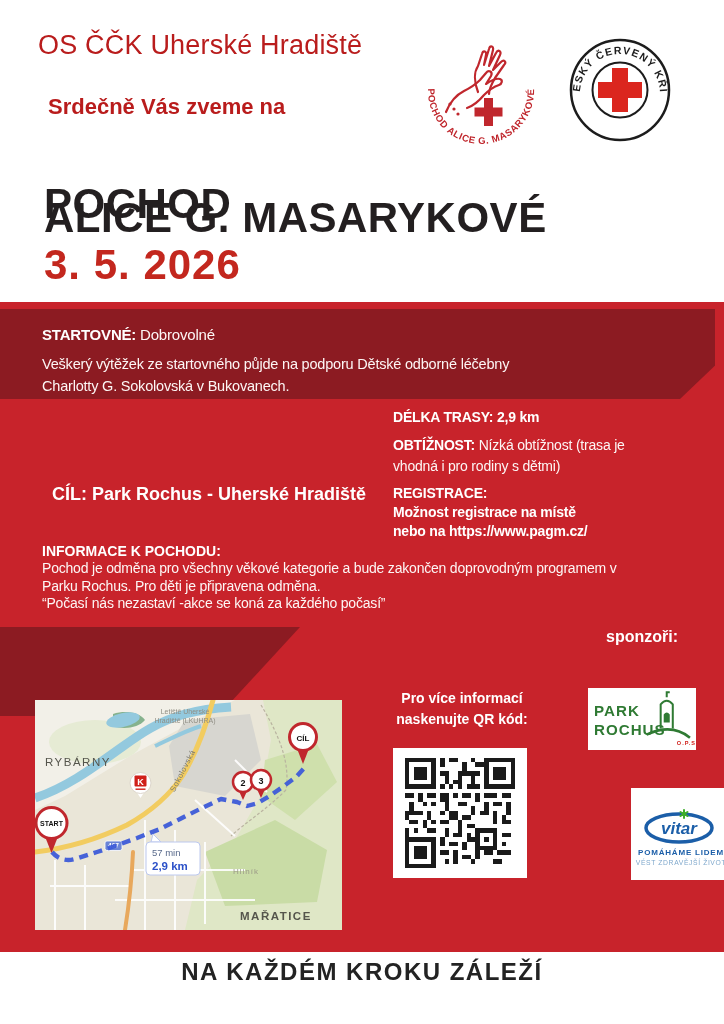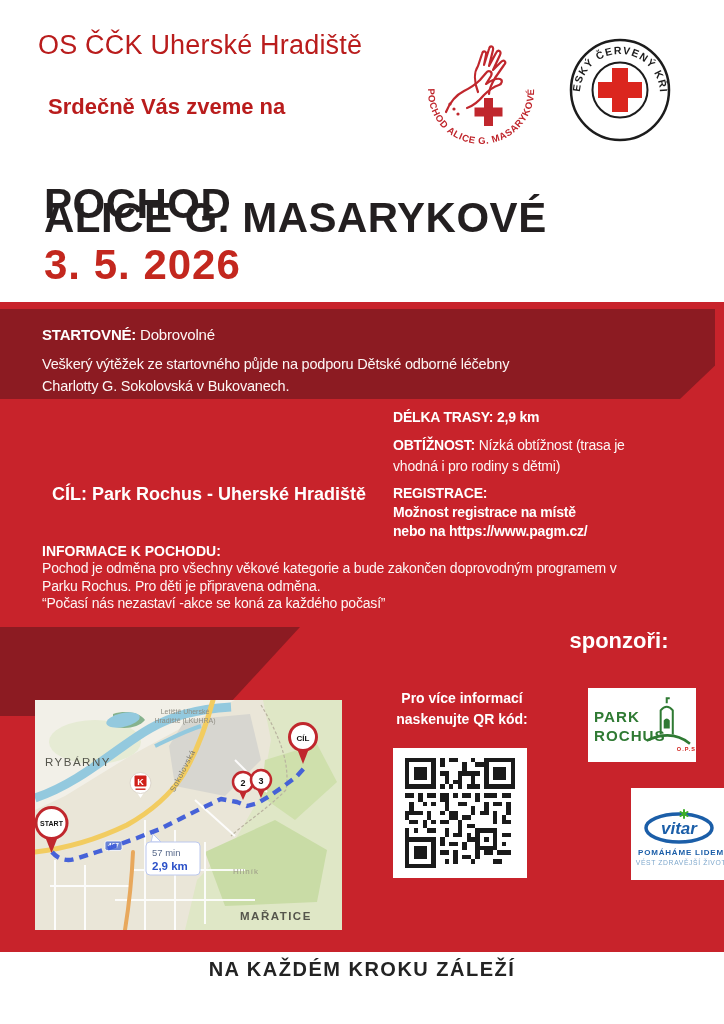--- a/index.html
+++ b/index.html
@@ -38,38 +38,38 @@
 
   .col-right-1 { left:393px; top:107px; font-size:14px; }
   .col-right-2 { left:393px; top:133px; font-size:14px; line-height:21px; }
   .col-right-3 { left:393px; top:182px; font-size:14px; line-height:19px; }
 
   .info-head  { left:42px; top:241px; font-size:14px; font-weight:700; color:#fff; }
   .info-body  { left:42px; top:258px; font-size:14px; line-height:17.5px; }
   .info-quote { left:42px; top:293px; font-size:14px; }
 
   .map-head   { left:70px; top:351px; font-size:15px; font-weight:700; color:#fff; letter-spacing:.4px; }
-  .sponsors-h { left:560px; top:326px; width:118px; text-align:center; font-size:22px; font-weight:700; color:#fff; }
+  .sponsors-h { left:560px; top:326px; width:118px; text-align:right; font-size:16px; font-weight:700; color:#fff; }
 
   .qr-caption { left:382px; top:386px; width:160px; text-align:center;
                 font-size:14px; font-weight:700; color:#fff; line-height:21px; }
   .qr-box  { left:393px; top:446px; width:134px; height:130px; background:#fff; padding:10px; }
   .qr-box svg { width:100%; height:100%; display:block; }
 
   .map-wrap { left:35px; top:398px; width:307px; height:230px; }
   .map-wrap svg { display:block; width:307px; height:230px; }
 
-  .logo-box-pr { left:588px; top:386px; width:108px; height:74px; background:#fff; }
+  .logo-box-pr { left:588px; top:386px; width:108px; height:62px; background:#fff; }
   .logo-box-vt { left:595px; top:486px; width:100px; height:92px; background:#fff;margin-left:36px; }
   .logo-box-pr svg, .logo-box-vt svg { width:100%; height:100%; display:block; }
 
   
   .footer-slogan {
     left:0; top:958px; width:724px; text-align:center;
-    font-size:20px; font-weight:700; color:#232323; letter-spacing:1.5px;
+    font-size:24px; font-weight:700; color:#232323; letter-spacing:1.5px;
   }
 
   
   .logo-pochod { left:414px; top:34px; width:134px; height:118px; }
   .logo-cck    { left:568px; top:38px; width:104px; height:104px; }
   .logo-pochod svg, .logo-cck svg { width:100%; height:100%; display:block; }
 </style>
 </head>
 <body>
 

